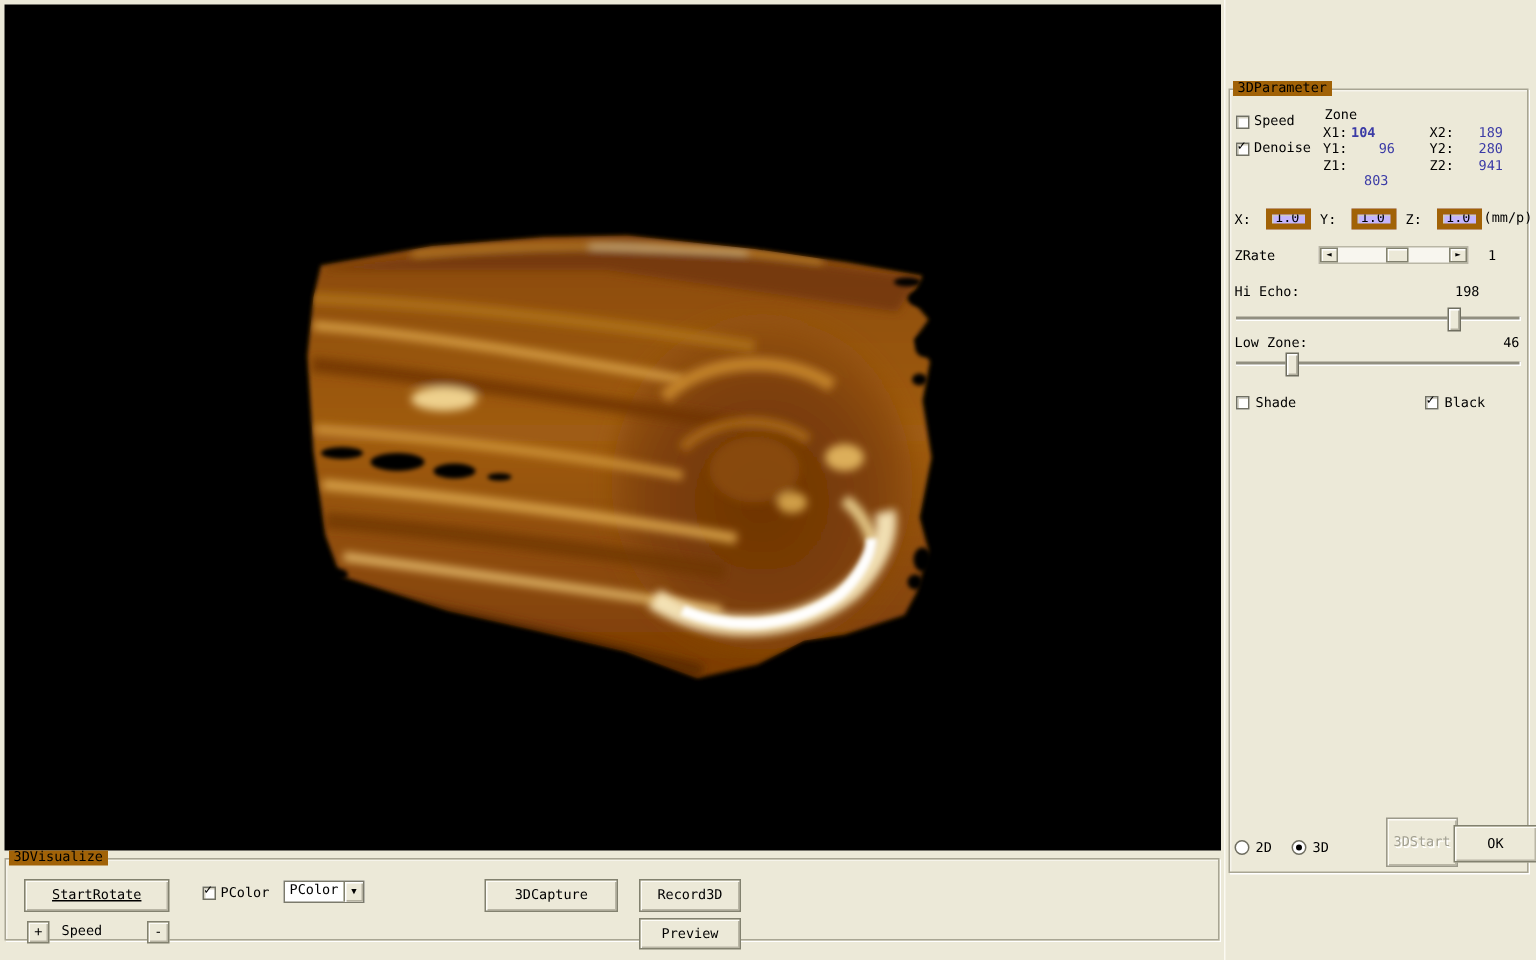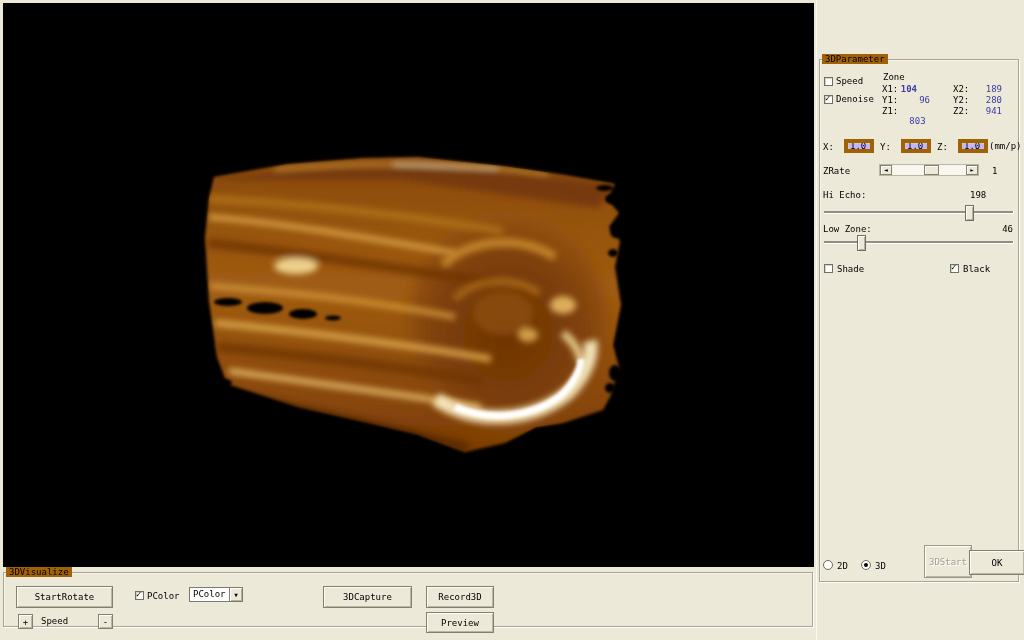--- a/index.html
+++ b/index.html
@@ -209,21 +209,21 @@
     </span>
     <span class="label" style="left:55px; top:501px;">3D</span>
 
     <div class="btn disabled" style="left:84px; top:485px; width:48px; height:33px;margin-left:20px;">3DStart</div>
     <div class="btn" style="left:149px; top:490px; width:56px; height:25px;">OK</div>
   </div>
 
   <div class="groupbox" style="left:3px; top:572px; width:810px; height:55px;">
     <span class="grouplabel" style="left:2px; top:-6px;">3DVisualize</span>
 
-    <div class="btn" style="left:12px; top:13px; width:97px; height:22px;">StartRotate</div>
+    <div class="btn" style="left:12px; top:13px; width:97px; height:22px;text-decoration:underline;">StartRotate</div>
 
     <span class="checkbox" style="left:131px; top:18px;">
       <span class="check">✓</span>
     </span>
     <span class="label" style="left:143px; top:18px;">PColor</span>
 
     <div class="combo" style="left:185px; top:14px; width:54px; height:15px;">
       <span class="txt">PColor</span>
       <span class="cbtn">
           <span>▼</span>

